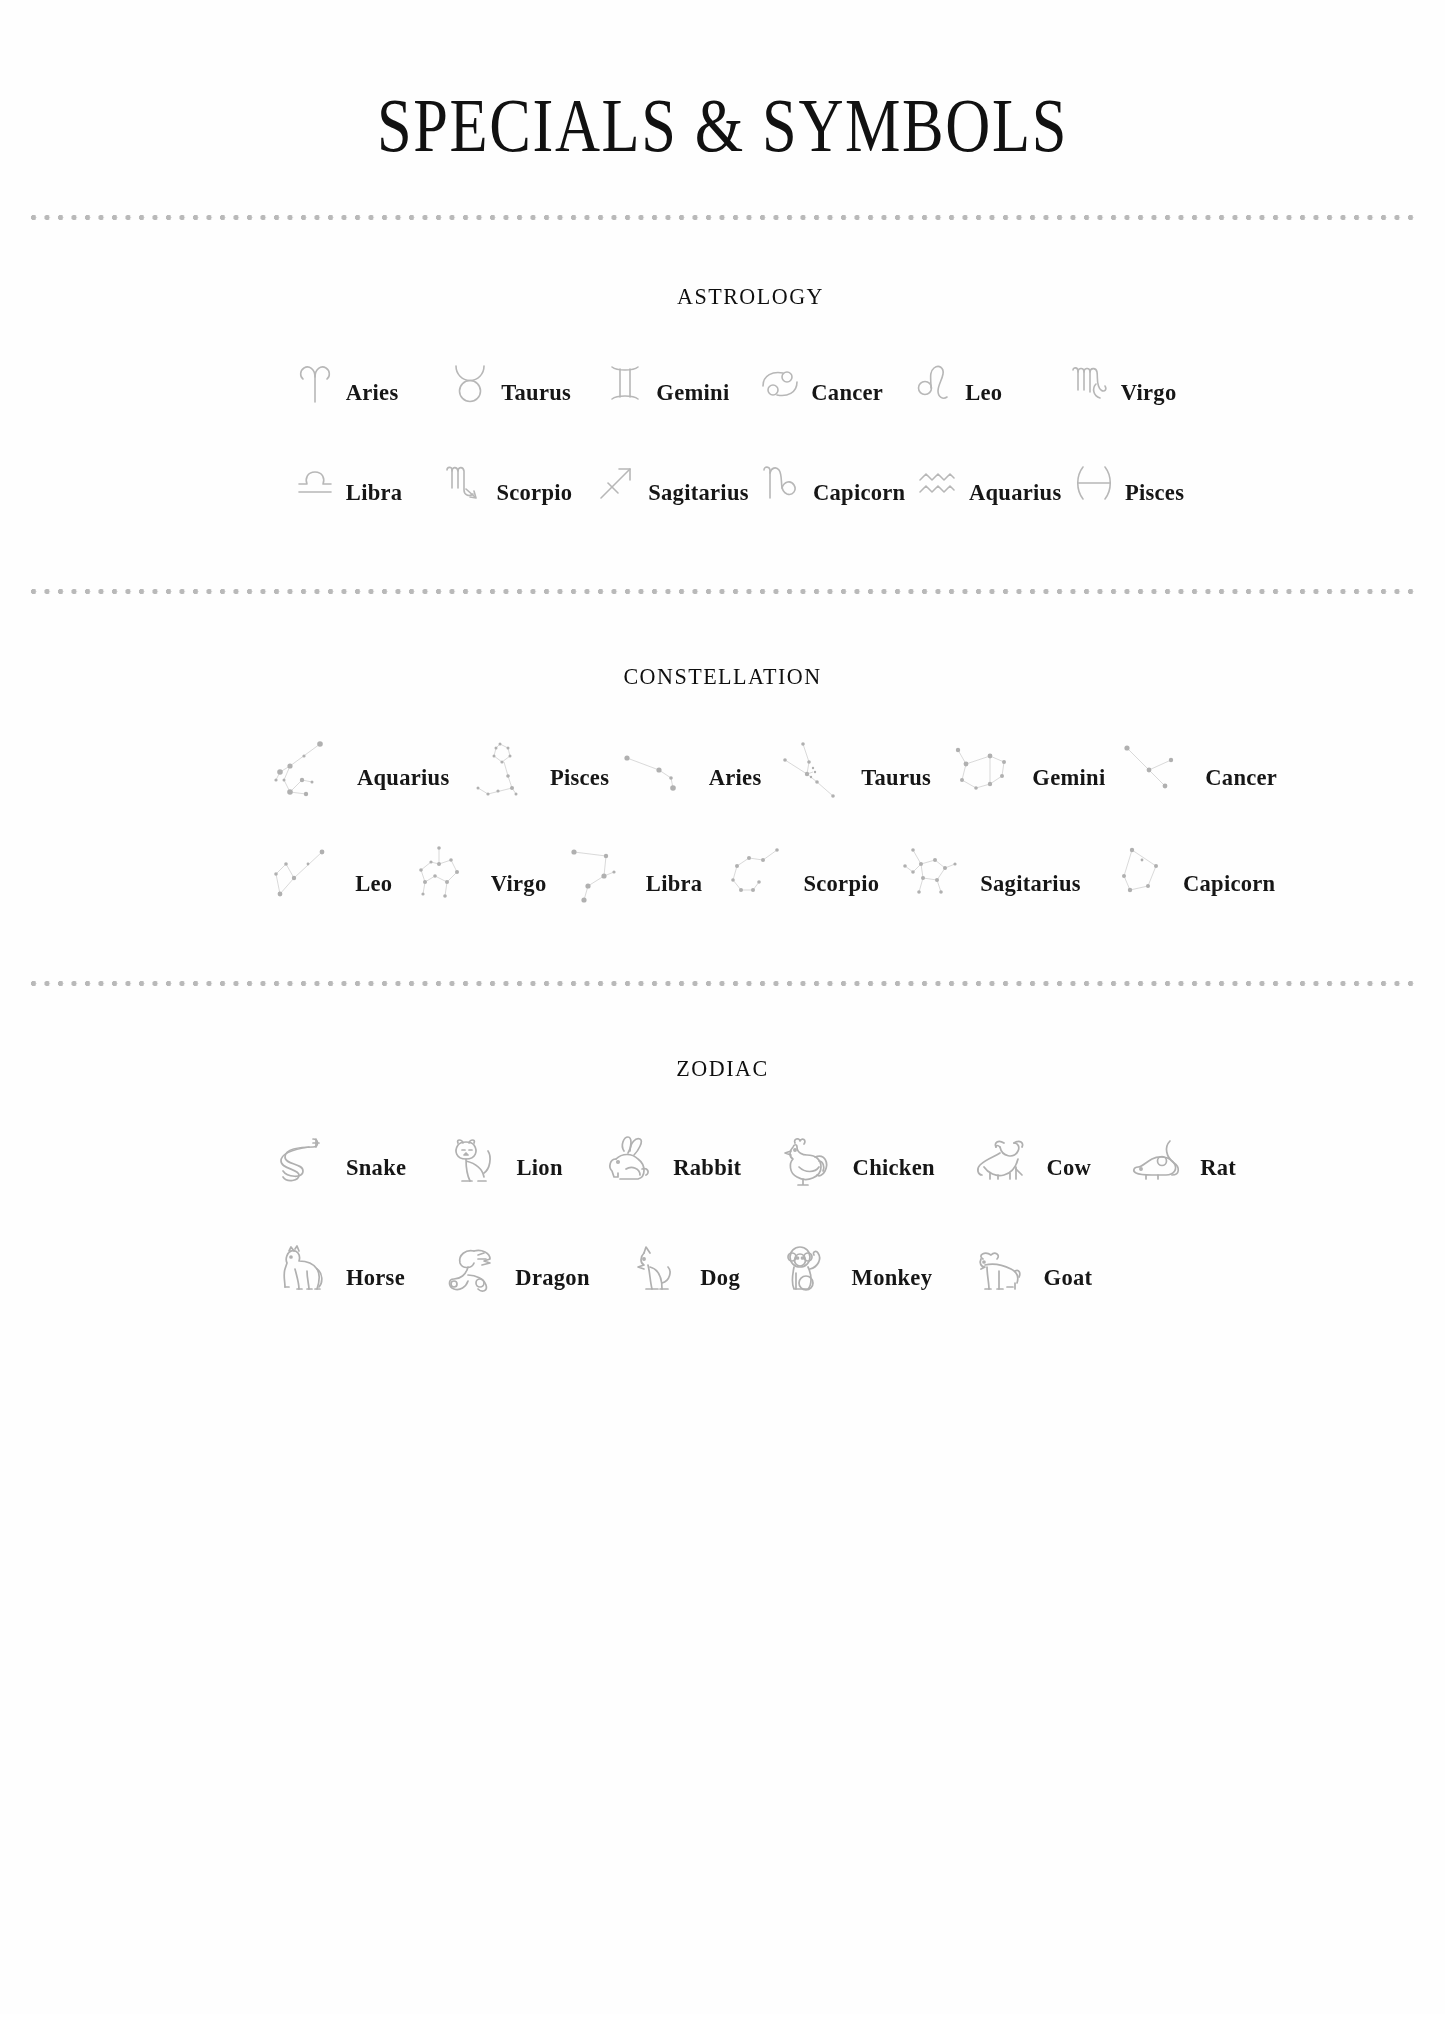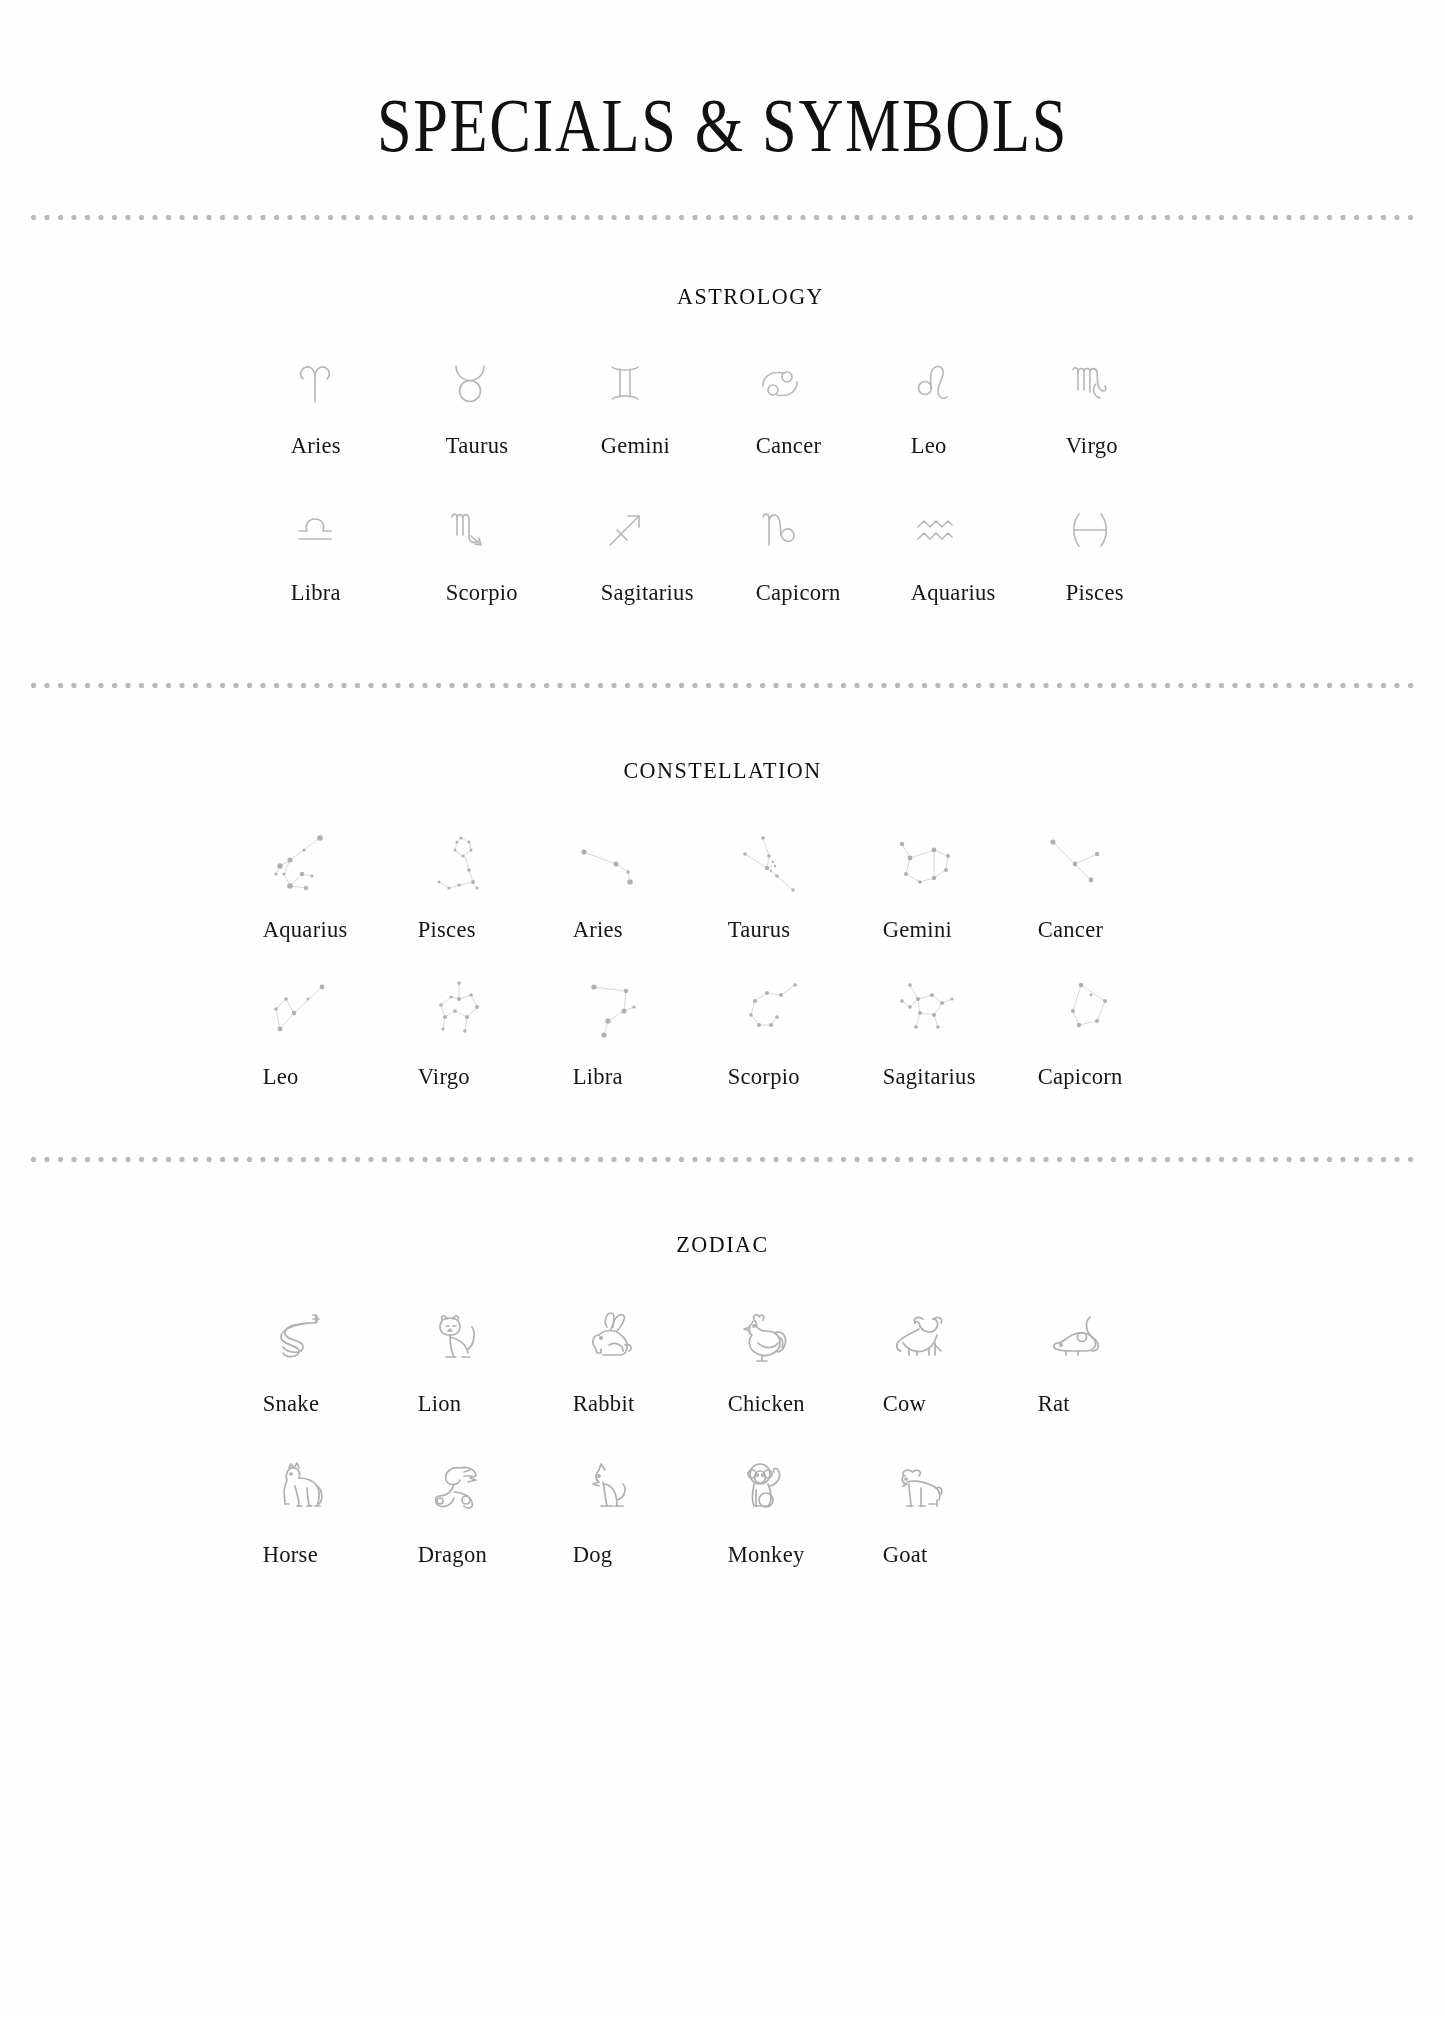--- a/index.html
+++ b/index.html
@@ -68,26 +68,28 @@
   .sec-zodiac .section-title { padding-top: 68px; }
 
   .grid {
     display: grid;
     grid-template-columns: repeat(6, 1fr);
     width: 930px;
     margin: 0 auto;
   }
   .sec-astrology .grid { margin-top: 44px; row-gap: 22px; }
   .sec-constellation .grid { margin-top: 44px; row-gap: 20px; }
-  .sec-zodiac .grid { margin-top: 40px; row-gap: 24px; }
+  .sec-zodiac .grid { margin-top: 40px; row-gap: 24px; gap: 21px; }
 
   .cell {
     display: flex;
-    flex-direction: column;
+    flex-direction: row;
+    align-items: center;
     justify-content: flex-start;
+    font-weight: bold;
   }
   .glyph-box {
     display: flex;
     align-items: center;
     justify-content: center;
     color: #b5b5b5;
   }
   .sec-astrology .glyph-box { height: 58px; width: 58px; }
   .sec-constellation .glyph-box { height: 74px; width: 96px; }
   .sec-zodiac .glyph-box { height: 78px; width: 86px; }

